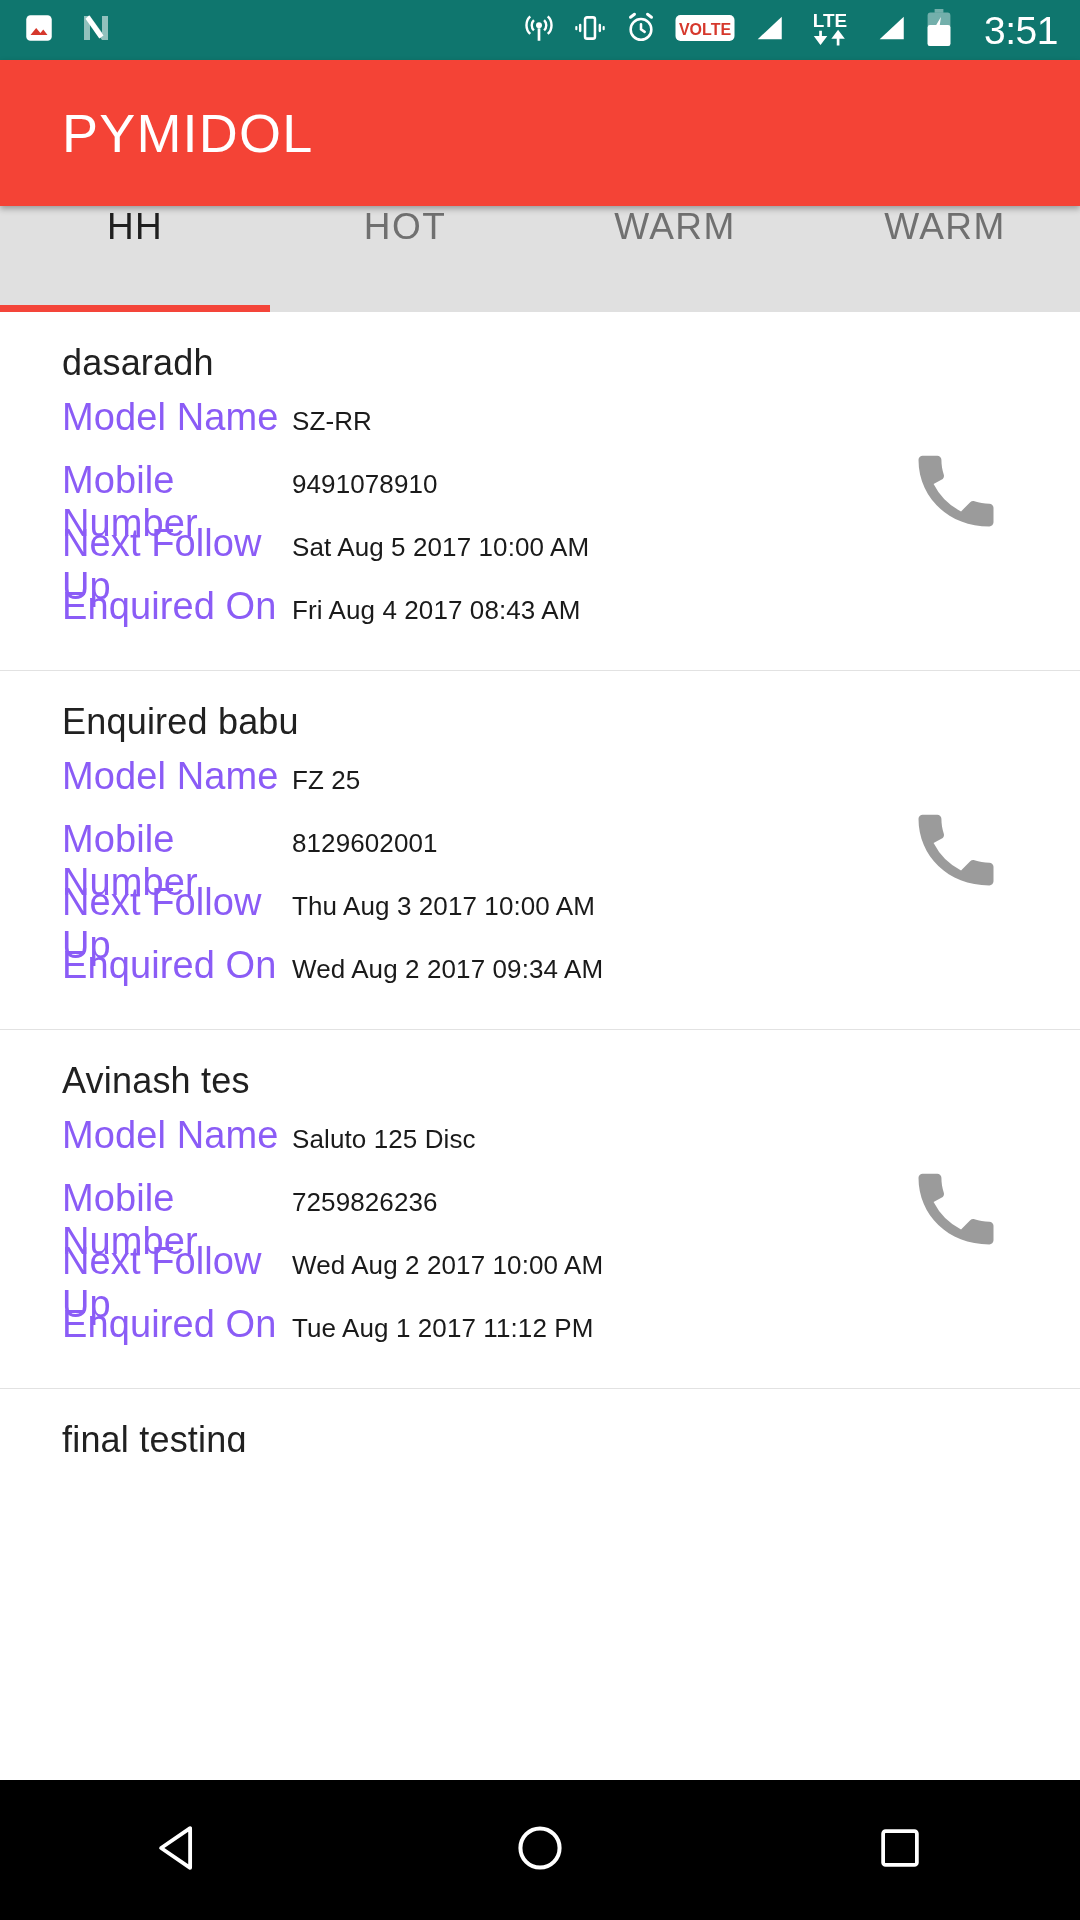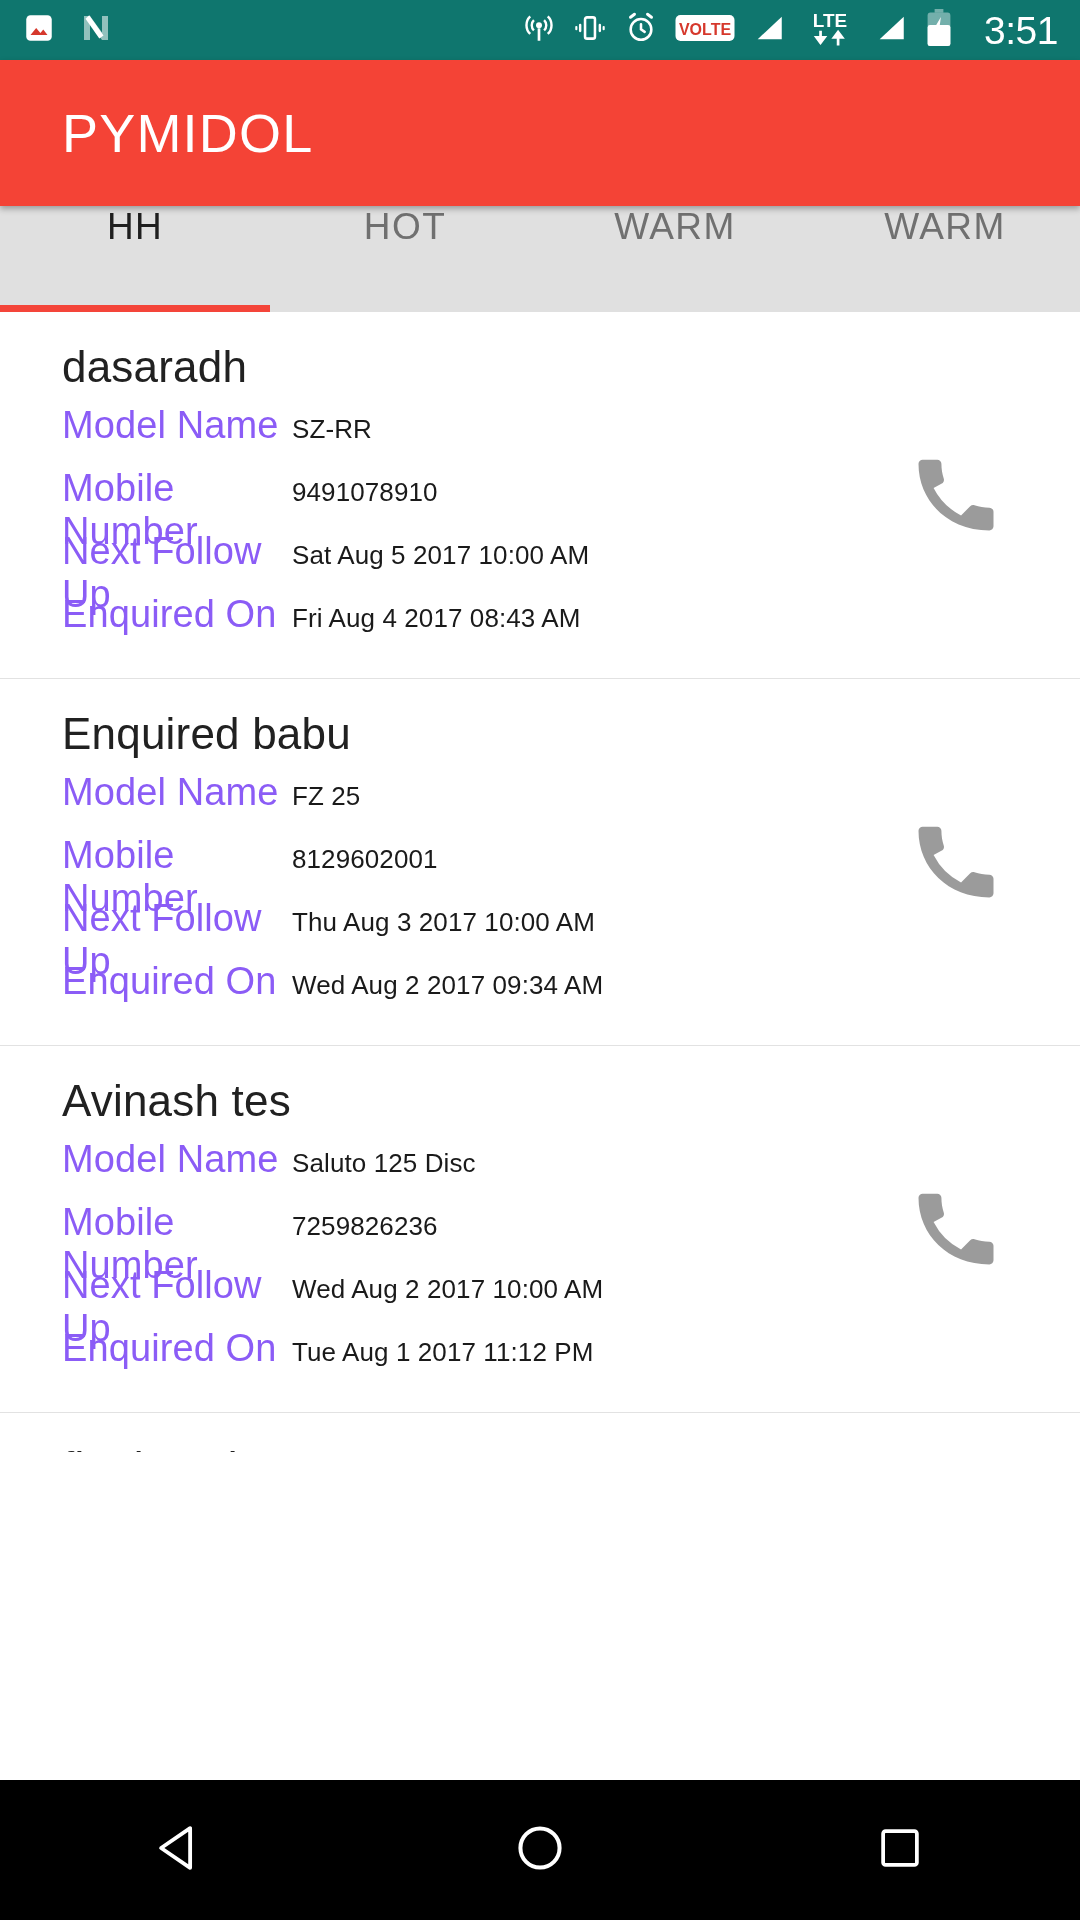--- a/index.html
+++ b/index.html
@@ -65,21 +65,21 @@
     height:1140px; background:#ffffff; overflow:hidden;
   }
   .card {
     position:relative;
     background:#ffffff;
     border-bottom:1px solid #e2e2e2;
     padding:22px 0 22px 0;
     min-height:284px;
   }
   .card-name {
-    font-size:44px; color:#212121; font-weight:400;
+    font-size:36px; color:#212121; font-weight:400;
     padding-left:62px; padding-top:8px; padding-bottom:12px;
     letter-spacing:0.2px;
   }
   .rows { padding-left:62px; }
   .row { display:flex; align-items:baseline; height:63px; }
   .row-label {
     width:230px; flex:0 0 230px;
     font-size:38px; color:#8b5cf6; font-weight:400;
     letter-spacing:0.1px;
   }

